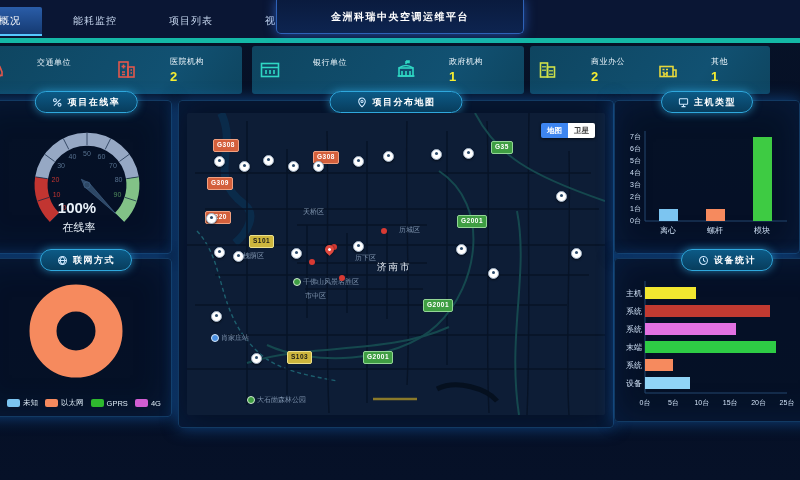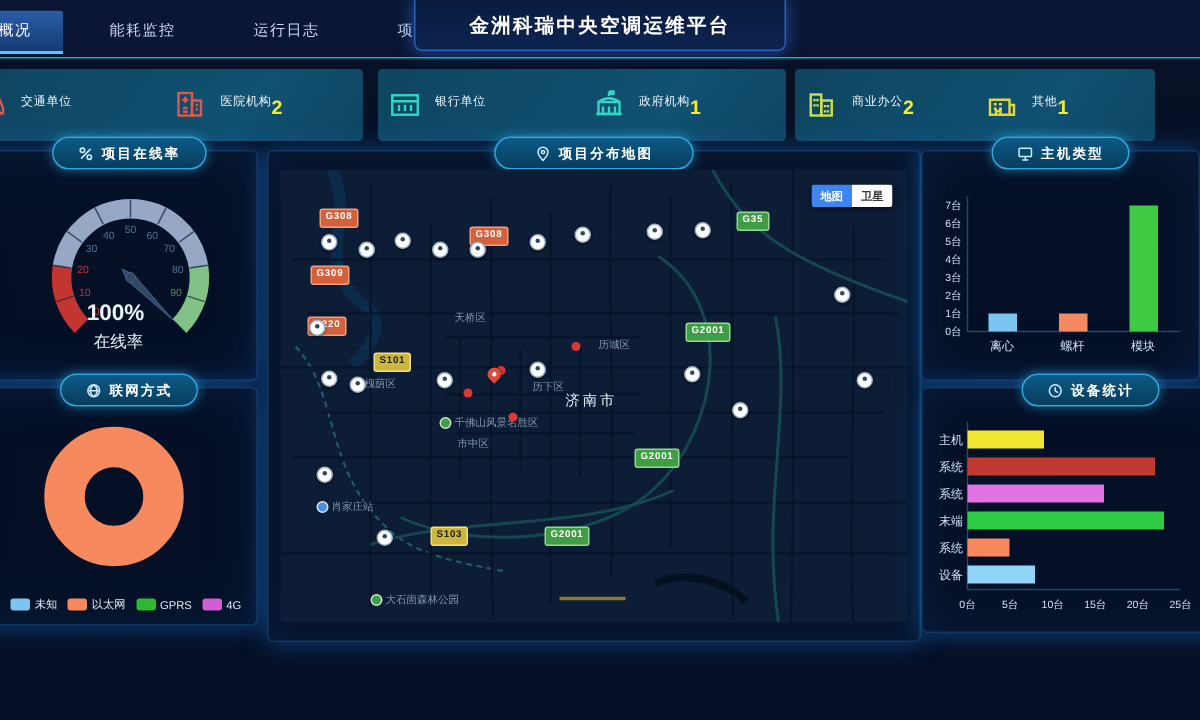--- a/index.html
+++ b/index.html
@@ -1,36 +1,36 @@
 <!DOCTYPE html>
 <html><head>
 <meta charset="utf-8">
 <style>
   html,body{margin:0;padding:0;width:800px;height:480px;overflow:hidden;
     background:linear-gradient(180deg,#071228 0%,#050e22 55%,#061128 100%);
     font-family:"Liberation Sans",sans-serif;color:#dceaf5;}
   
   .topbar{position:absolute;top:0;left:0;width:800px;height:38px;background:#0a1634;
-    border-bottom:1px solid #14b8a6;}
+    border-bottom:5px solid #14b8a6;}
   .tabs{position:absolute;left:-22px;top:7px;display:flex;}
   .tab{height:27px;line-height:27px;padding:0 21px;margin-right:10px;font-size:10px;
     color:#c6d6ee;letter-spacing:1px;white-space:nowrap;cursor:pointer;}
   .tab.active{background:linear-gradient(180deg,#2a5da8,#153a72);color:#fff;
     border-bottom:2px solid #56c8ff;border-radius:2px 2px 0 0;}
   .titlebox{position:absolute;left:276px;top:0;width:246px;height:33px;
     background:linear-gradient(180deg,#0a1b3e,#0d2450);border:1px solid #2e62b8;border-top:none;
     border-radius:0 0 5px 5px;box-shadow:0 0 12px rgba(60,130,255,.55);
     display:flex;align-items:center;justify-content:center;}
-  .titlebox span{font-size:13px;font-weight:bold;color:#fff;letter-spacing:1.5px;}
+  .titlebox span{font-size:10px;font-weight:bold;color:#fff;letter-spacing:1.5px;}
   
   .card{position:absolute;top:46px;height:48px;background:linear-gradient(125deg,#0e4560 0%,#115172 70%,#0e4560 100%);
     border-radius:3px;display:flex;align-items:center;}
   .stat{flex:1;display:flex;align-items:center;gap:8px;padding-left:6px;}
   .stat .ic{width:24px;height:24px;flex:0 0 24px;}
-  .stat .tx{display:flex;flex-direction:row;}
+  .stat .tx{display:flex;flex-direction:column;margin-left:23px;}
   .stat .lb{font-size:8px;color:#eaf4fa;letter-spacing:.5px;}
   .stat .vl{font-size:13px;font-weight:bold;color:#f5ed32;margin-top:2px;min-height:14px;}
   
   .panel{position:absolute;background:rgba(5,17,38,.94);border:1px solid #123a63;border-radius:4px;
     box-shadow:0 0 16px rgba(26,120,220,.5), inset 0 0 34px rgba(12,45,95,.4);}
   .pill{position:absolute;top:-10px;height:20px;padding:0 16px;border-radius:11px;
     background:linear-gradient(180deg,#0c5a86,#083d5d);border:1px solid #2fa8dd;
     box-shadow:0 0 8px rgba(47,168,221,.65);display:flex;align-items:center;gap:5px;
     color:#fff;font-size:9px;font-weight:bold;letter-spacing:1.5px;white-space:nowrap;}
   .pill svg{flex:0 0 11px;}
@@ -64,21 +64,20 @@
   .sw{width:13px;height:8px;border-radius:2px;display:inline-block;}
   svg text{font-family:"Liberation Sans",sans-serif;}
 </style>
 </head>
 <body>
 
 <div class="topbar">
   <div class="tabs">
     <div class="tab active">概况</div>
     <div class="tab">能耗监控</div>
-    <div class="tab">运行日志</div>
     <div class="tab">项目列表</div>
     <div class="tab">视频监控</div>
   </div>
   <div class="titlebox">
     <span>金洲科瑞中央空调运维平台</span>
   </div>
 </div>
 
 <div class="card" style="left:-16px;width:258px;">
   <div class="stat" style="margin-left:-8px;">

